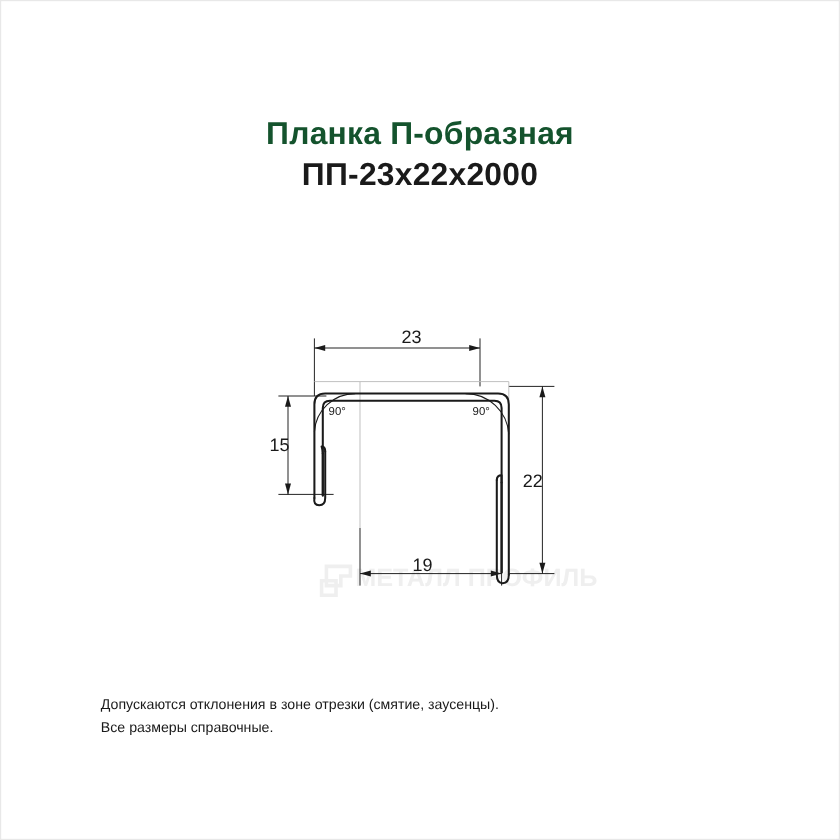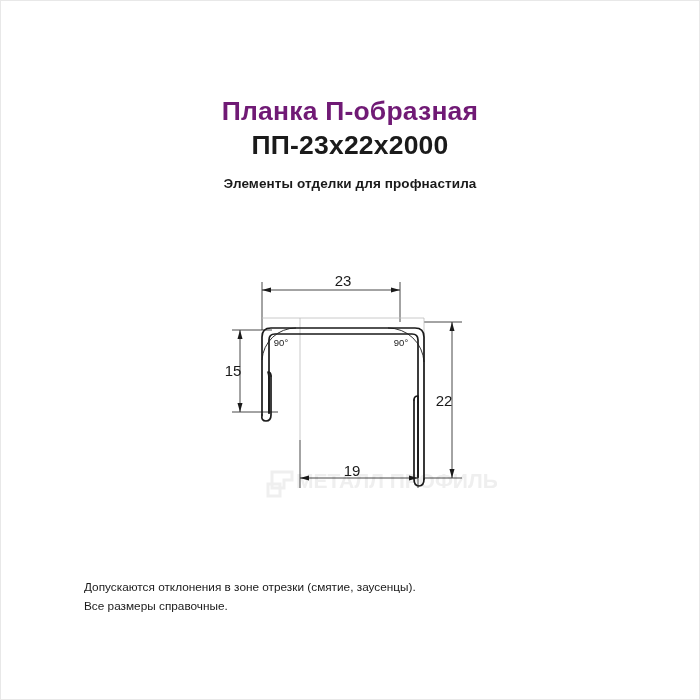--- a/index.html
+++ b/index.html
@@ -26,21 +26,21 @@
   #title-block {
     position: absolute;
     left: 0;
     top: 96px;
     width: 700px;
     text-align: center;
   }
   #title-line1 {
     font-size: 26.5px;
     font-weight: bold;
-    color: #701a75;
+    color: #14532d;
     letter-spacing: 0.2px;
     line-height: 1.15;
   }
   #title-line2 {
     font-size: 26.5px;
     font-weight: bold;
     color: #1a1a1a;
     letter-spacing: 0.2px;
     line-height: 1.15;
     margin-top: 4px;
@@ -111,21 +111,20 @@
     <g>
       <path d="M192 362 L192 378 L204 378 L204 370 L212 370 L212 362 Z" fill="none" stroke="#efefef" stroke-width="3" transform="translate(0,-1)"></path>
       <path d="M188 374 L188 386 L200 386 L200 374 Z" fill="none" stroke="#efefef" stroke-width="3" transform="translate(0,-1)"></path>
       <text class="wm-text" x="216" y="378">МЕТАЛЛ ПРОФИЛЬ</text>
     </g>
   </svg>
 
   <div id="title-block">
     <div id="title-line1">Планка П-образная</div>
     <div id="title-line2">ПП-23х22х2000</div>
-    <div id="subtitle">Элементы отделки для профнастила</div>
   </div>
 
   <svg id="drawing" viewBox="0 0 700 340">
 
     <g stroke="#1a1a1a" stroke-width="0.8" fill="none">
 
       <line x1="262" y1="82" x2="262" y2="130"></line>
       <line x1="400" y1="82" x2="400" y2="122"></line>
 
       <line x1="262" y1="90" x2="400" y2="90"></line>

